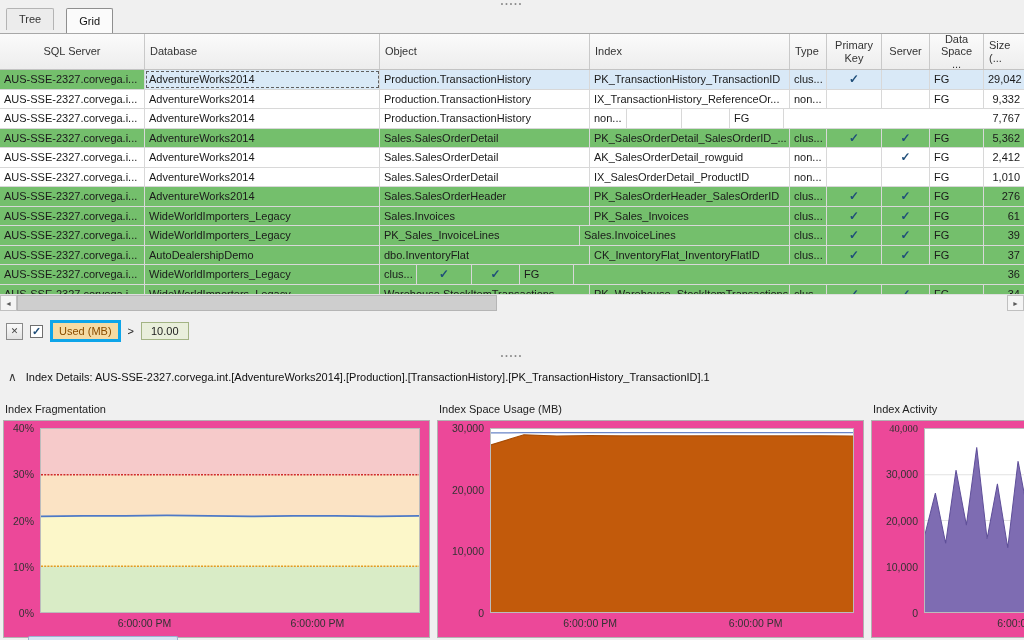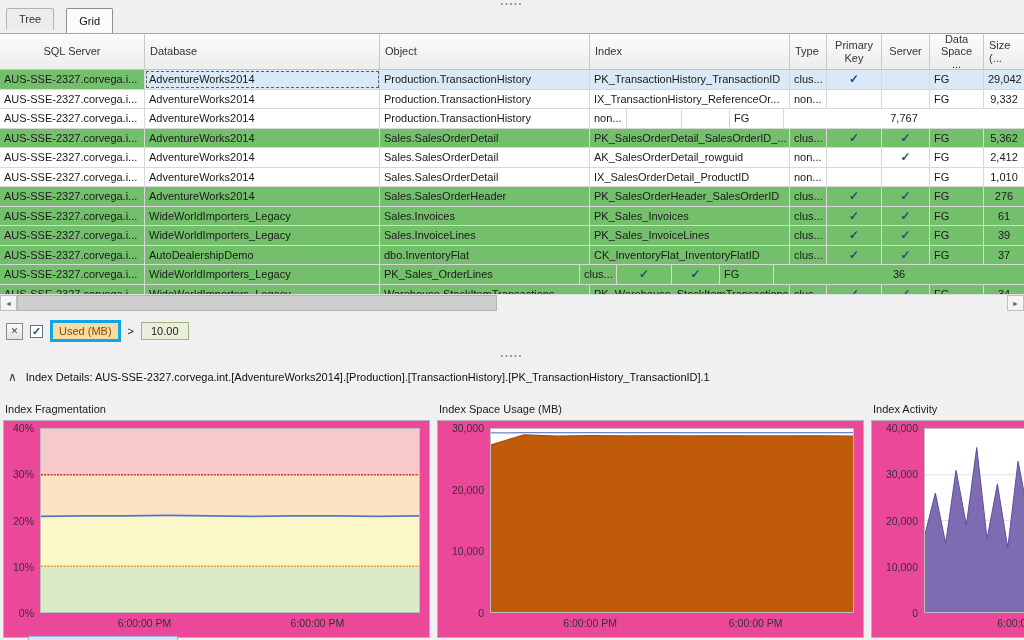--- a/index.html
+++ b/index.html
@@ -25,21 +25,21 @@
     border-bottom:1px solid #c3c3c3}
   .hcell{border-right:1px solid #c9c9c9;display:flex;align-items:center;padding:2px 5px;
     color:#333;line-height:1.15}
   .hcell.center{justify-content:center;text-align:center}
   #grid-body{height:224px;overflow:hidden;background:#fdba74}
   .grow{display:flex;height:19.5px;border-bottom:1px solid #d8d8d8;background:#fff}
   .grow.green{background:var(--row-green,#74bf6c)}
   .grow.selected{background:var(--row-selected,#d9e9f7)}
   .gcell{border-right:1px solid #d8d8d8;padding:0 4px;line-height:18px;white-space:nowrap;overflow:hidden}
   .gcell.center{text-align:center;padding:0}
-  .gcell.right{text-align:center}
+  .gcell.right{text-align:right}
   .gcell.chk{color:var(--check,#1f4e79);font-weight:bold;font-size:12px}
   .gcell.green-cell{background:var(--row-green,#74bf6c)}
   .gcell.focus-cell{outline:1px dashed #606060;outline-offset:-2px}
   .c0{width:145px}.c1{width:235px}.c2{width:210px}.c3{width:200px}.c4{width:37px}
   .c5{width:55px}.c6{width:48px}.c7{width:54px}.c8{flex:1;min-width:40px;border-right:none}
 
   
   #hscroll{position:absolute;top:294px;left:0;width:1024px;height:17px;background:#f0f0f0;
     border-top:1px solid #dedede;display:flex}
   .sbtn{width:17px;height:16px;background:#f4f4f4;border:1px solid #c0c0c0;color:#5a5a5a;
@@ -189,43 +189,42 @@
           <div class="gcell c3">PK_Sales_Invoices</div>
           <div class="gcell c4">clus...</div>
           <div class="gcell c5 center chk">✓</div>
           <div class="gcell c6 center chk">✓</div>
           <div class="gcell c7">FG</div>
           <div class="gcell c8 right">61</div>
         </div>
         <div class="grow green">
           <div class="gcell c0">AUS-SSE-2327.corvega.i...</div>
           <div class="gcell c1">WideWorldImporters_Legacy</div>
+          <div class="gcell c3">PK_Sales_InvoiceLines</div>
           <div class="gcell c2">Sales.InvoiceLines</div>
-          <div class="gcell c3">PK_Sales_InvoiceLines</div>
           <div class="gcell c4">clus...</div>
           <div class="gcell c5 center chk">✓</div>
           <div class="gcell c6 center chk">✓</div>
           <div class="gcell c7">FG</div>
           <div class="gcell c8 right">39</div>
         </div>
         <div class="grow green">
           <div class="gcell c0">AUS-SSE-2327.corvega.i...</div>
           <div class="gcell c1">AutoDealershipDemo</div>
           <div class="gcell c2">dbo.InventoryFlat</div>
           <div class="gcell c3">CK_InventoryFlat_InventoryFlatID</div>
           <div class="gcell c4">clus...</div>
           <div class="gcell c5 center chk">✓</div>
           <div class="gcell c6 center chk">✓</div>
           <div class="gcell c7">FG</div>
           <div class="gcell c8 right">37</div>
         </div>
         <div class="grow green">
           <div class="gcell c0">AUS-SSE-2327.corvega.i...</div>
           <div class="gcell c1">WideWorldImporters_Legacy</div>
-          <div class="gcell c3">PK_Sales_OrderLines</div>
           <div class="gcell c4">clus...</div>
           <div class="gcell c5 center chk">✓</div>
           <div class="gcell c6 center chk">✓</div>
           <div class="gcell c7">FG</div>
           <div class="gcell c8 right">36</div>
         </div>
         <div class="grow green">
           <div class="gcell c0">AUS-SSE-2327.corvega.i...</div>
           <div class="gcell c1">WideWorldImporters_Legacy</div>
           <div class="gcell c2">Warehouse.StockItemTransactions</div>
@@ -312,21 +311,21 @@
         <div class="xaxis">
             <div class="xtick" style="left: 27.5%;">6:00:00 PM</div>
             <div class="xtick" style="left: 73%;">6:00:00 PM</div>
           </div>
       </div>
     </div>
     <div class="chart-panel" style="left:871px;width:427px">
       <div class="chart-title">Index Activity</div>
       <div class="chart-box">
         <div class="yaxis">
-            <div class="ytick" style="top: 0%;">40,000</div>
+            <div class="ytick" style="top: 0%; font-family: Liberation Serif, serif;">40,000</div>
             <div class="ytick" style="top: 25%;">30,000</div>
             <div class="ytick" style="top: 50%;">20,000</div>
             <div class="ytick" style="top: 75%;">10,000</div>
             <div class="ytick" style="top: 100%;">0</div>
           </div>
         <div class="plot">
             <svg viewBox="0 0 100 100" preserveAspectRatio="none">
               <line x1="0" x2="100" y1="25" y2="25" stroke="#e2e2e2" stroke-width="1" vector-effect="non-scaling-stroke"></line>
               <line x1="0" x2="100" y1="50" y2="50" stroke="#e2e2e2" stroke-width="1" vector-effect="non-scaling-stroke"></line>
               <line x1="0" x2="100" y1="75" y2="75" stroke="#e2e2e2" stroke-width="1" vector-effect="non-scaling-stroke"></line>

